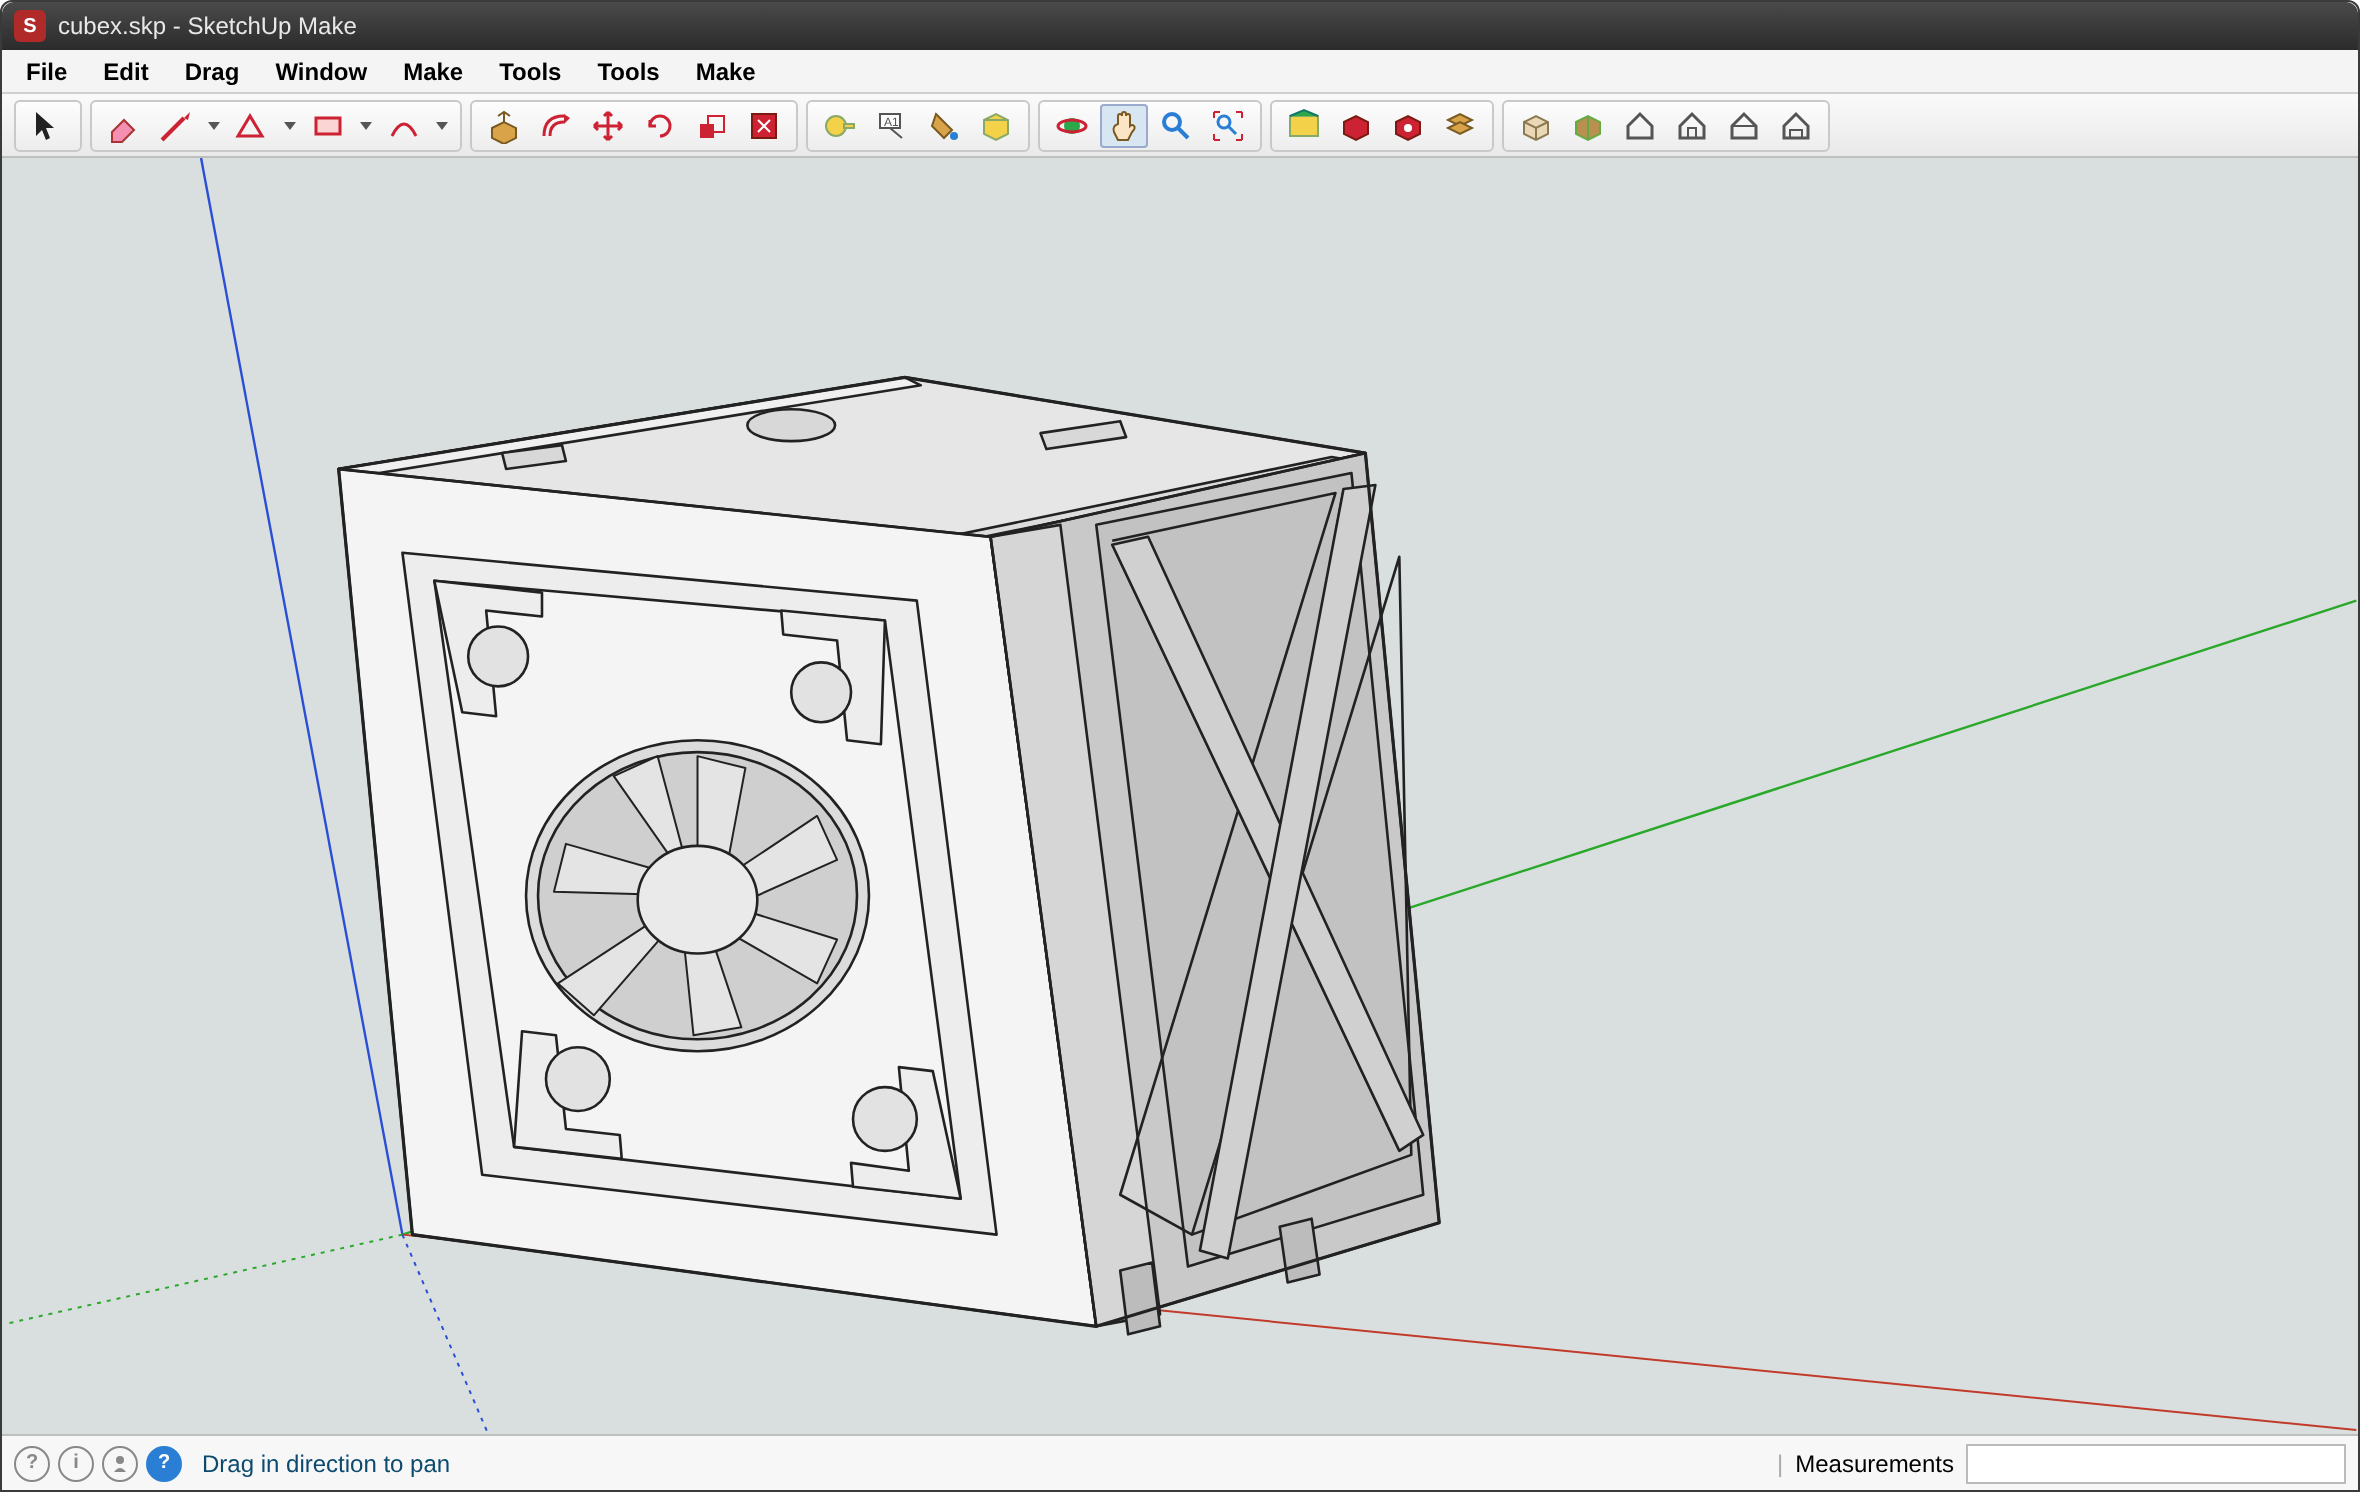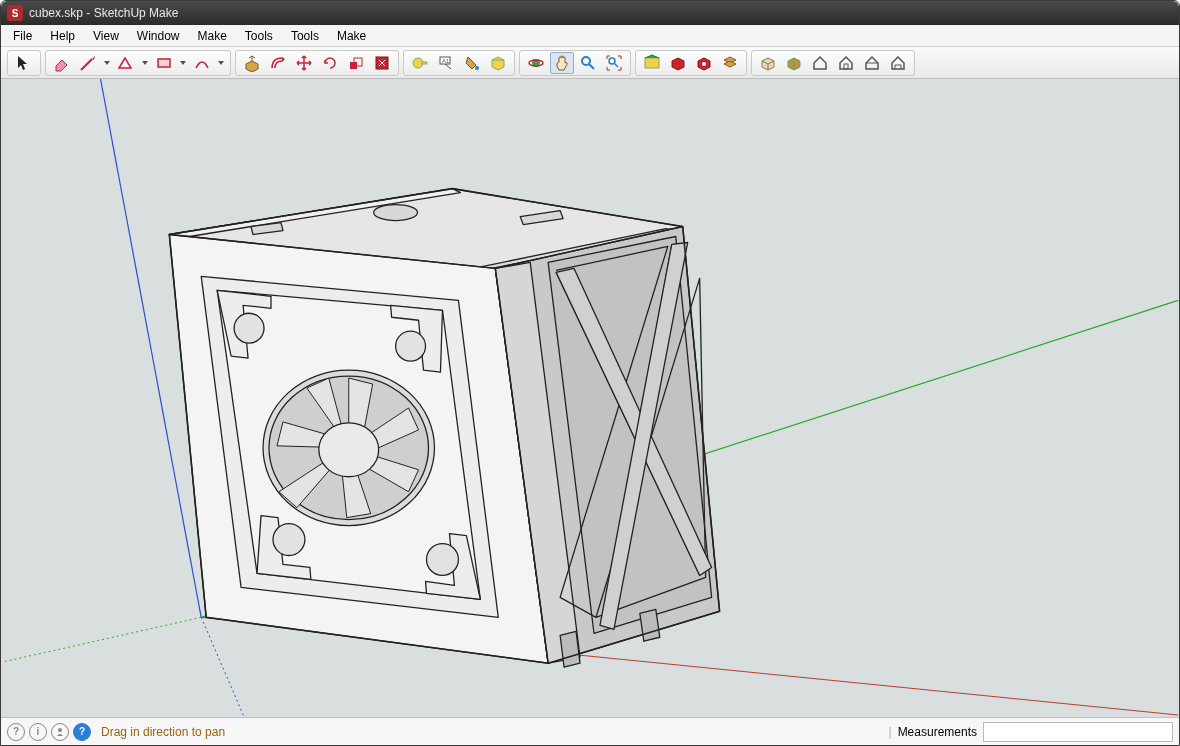--- a/index.html
+++ b/index.html
@@ -30,21 +30,21 @@
     display:flex;align-items:center;justify-content:center;
     font-size:10px;font-weight:bold;color:#fff;
   }
   .titlebar .title { font-size: 12px; text-align: center; }
   
   .menubar {
     height: 22px;
     background: #f4f4f4;
     border-bottom: 1px solid #d0d0d0;
     display: flex; align-items: center;
-    padding: 0 4px; gap: 2px;
+    padding: 0 4px; gap: 2px; font-weight: bold;
   }
   .menubar .menu-item {
     padding: 2px 8px;
     cursor: default;
   }
   
   .toolbar-row {
     height: 32px;
     background: linear-gradient(#fafafa,#e9e9e9);
     border-bottom: 1px solid #bfbfbf;
@@ -85,42 +85,42 @@
     padding: 0 6px; gap:10px;
   }
   .status-icons { display:flex; gap:4px; }
   .status-circ {
     width:18px; height:18px;
     border:1.5px solid #888; border-radius:50%;
     display:flex;align-items:center;justify-content:center;
     font-size:10px; color:#888; font-weight:bold;
   }
   .status-circ.help { background:#2a7fd4;border-color:#2a7fd4;color:#fff; }
-  .status-text { color:#a16207; }
+  .status-text { color:#0c4a6e; }
   .measurements {
     margin-left:auto; display:flex; align-items:center; gap:6px;
   }
   .meas-sep { color:#aaa; }
   .meas-input {
     width:190px; height:20px;
     border:1px solid #bbb; background:#fff;
   }
 </style>
 </head>
 <body>
 
 <div class="titlebar">
   <div class="app-icon">S</div>
   <div class="title">cubex.skp - SketchUp Make</div>
 </div>
 
 <div class="menubar">
   <div class="menu-item">File</div>
-  <div class="menu-item">Help</div>
-  <div class="menu-item">View</div>
+  <div class="menu-item">Edit</div>
+  <div class="menu-item">Drag</div>
   <div class="menu-item">Window</div>
   <div class="menu-item">Make</div>
   <div class="menu-item">Tools</div>
   <div class="menu-item">Tools</div>
   <div class="menu-item">Make</div>
 </div>
 
 <div class="toolbar-row">
 
   <div class="tool-group">

